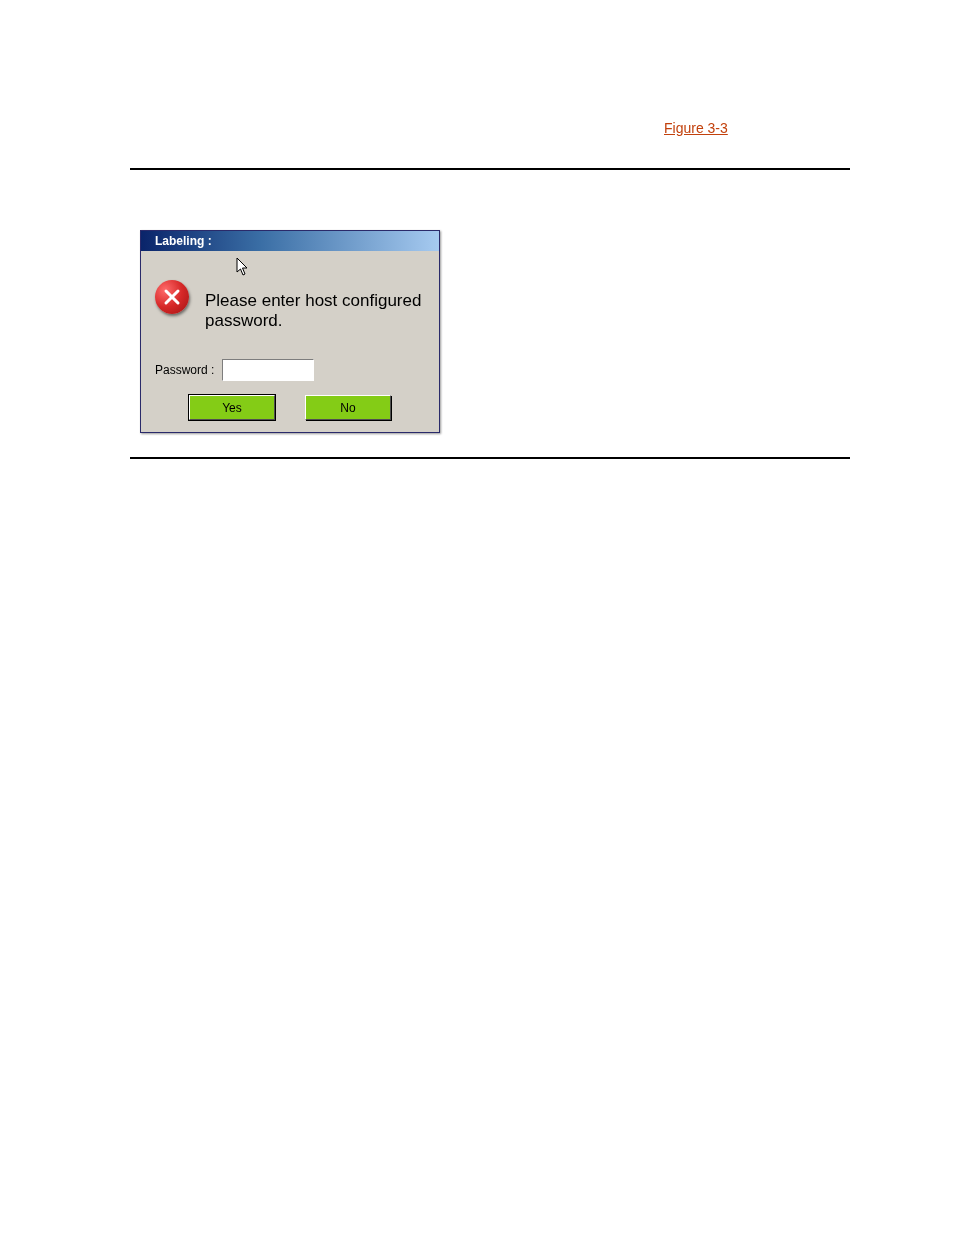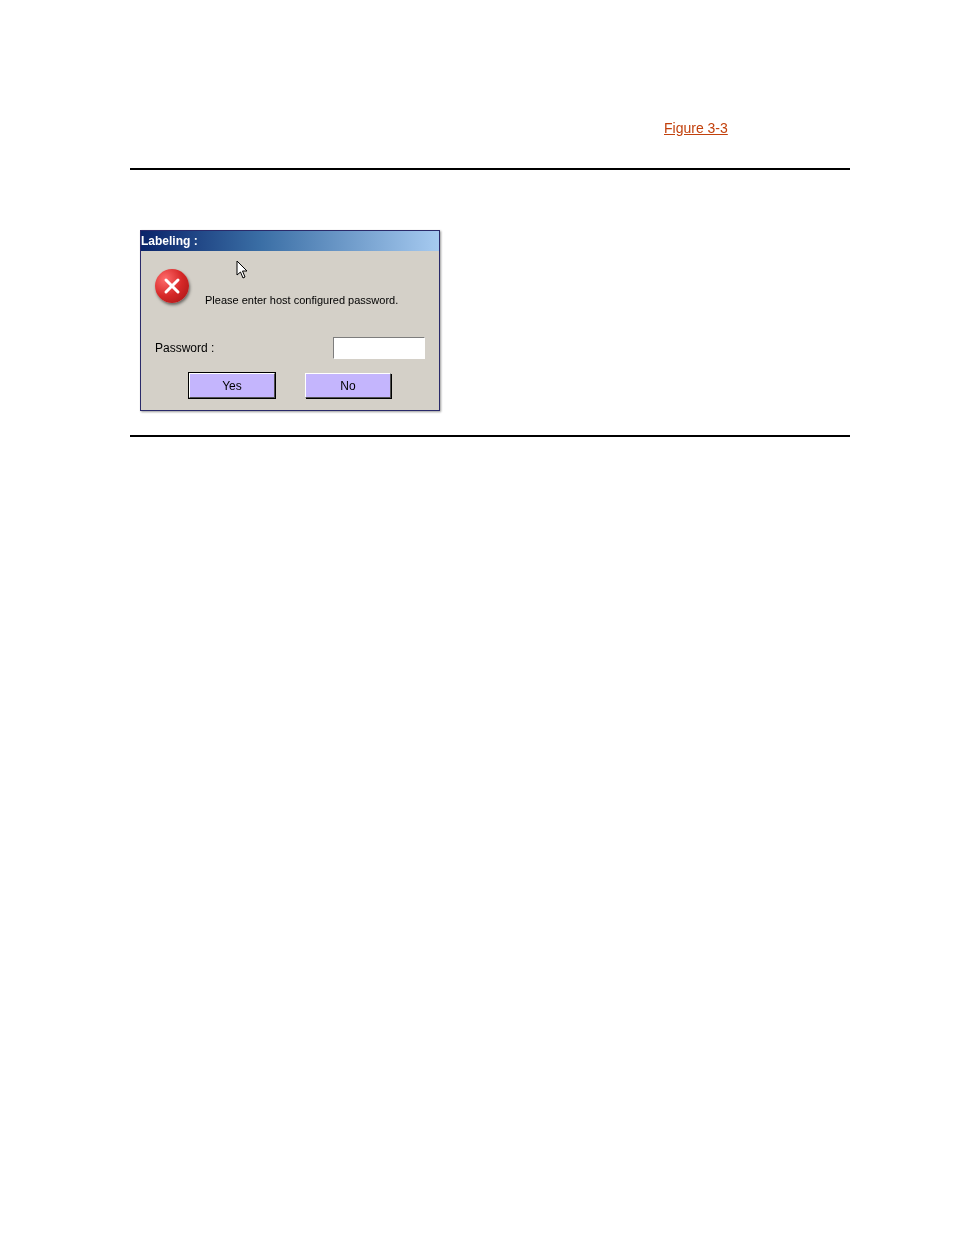--- a/index.html
+++ b/index.html
@@ -46,21 +46,21 @@
     box-shadow: 1px 1px 2px rgba(0,0,0,0.4);
     font-family: Tahoma, Arial, sans-serif;
   }
   .title-bar {
     height: 20px;
     background: linear-gradient(to right, #0a246a 0%, #3a6ea5 40%, #a6caf0 100%);
     color: #ffffff;
     font-size: 12px;
     font-weight: bold;
     line-height: 20px;
-    padding-left: 0;
+    padding-left: 14px;
   }
   .dialog-body {
     background: #d4d0c8;
     padding: 14px 14px 12px 14px;
   }
   .msg-row {
     display: flex;
     align-items: center;
     gap: 14px;
     min-height: 44px;
@@ -91,28 +91,28 @@
     padding-top: 6px;
   }
   .cursor-icon {
     position: absolute;
     top: -8px;
     left: 30px;
     width: 16px;
     height: 20px;
   }
   .msg-text {
-    font-size: 11px;
+    font-size: 17px;
     color: #000000;
     margin-top: 20px;
   }
   .input-row {
     display: flex;
     align-items: center;
-    justify-content: space-between;
+    justify-content: flex-start;
     gap: 8px;
     margin-top: 28px;
   }
   .input-label {
     font-size: 12px;
     color: #000000;
   }
   .pw-input {
     width: 92px;
     height: 22px;
@@ -126,21 +126,21 @@
   }
   .button-row {
     display: flex;
     gap: 30px;
     justify-content: center;
     margin-top: 14px;
   }
   .win-btn {
     width: 86px;
     height: 25px;
-    background: #c4b5fd;
+    background: #84cc16;
     border-top: 1px solid #ffffff;
     border-left: 1px solid #ffffff;
     border-right: 1px solid #505050;
     border-bottom: 1px solid #505050;
     font-size: 12px;
     font-family: Tahoma, Arial, sans-serif;
     cursor: pointer;
     box-shadow: 1px 1px 0 #000;
   }
   .win-btn-default {

